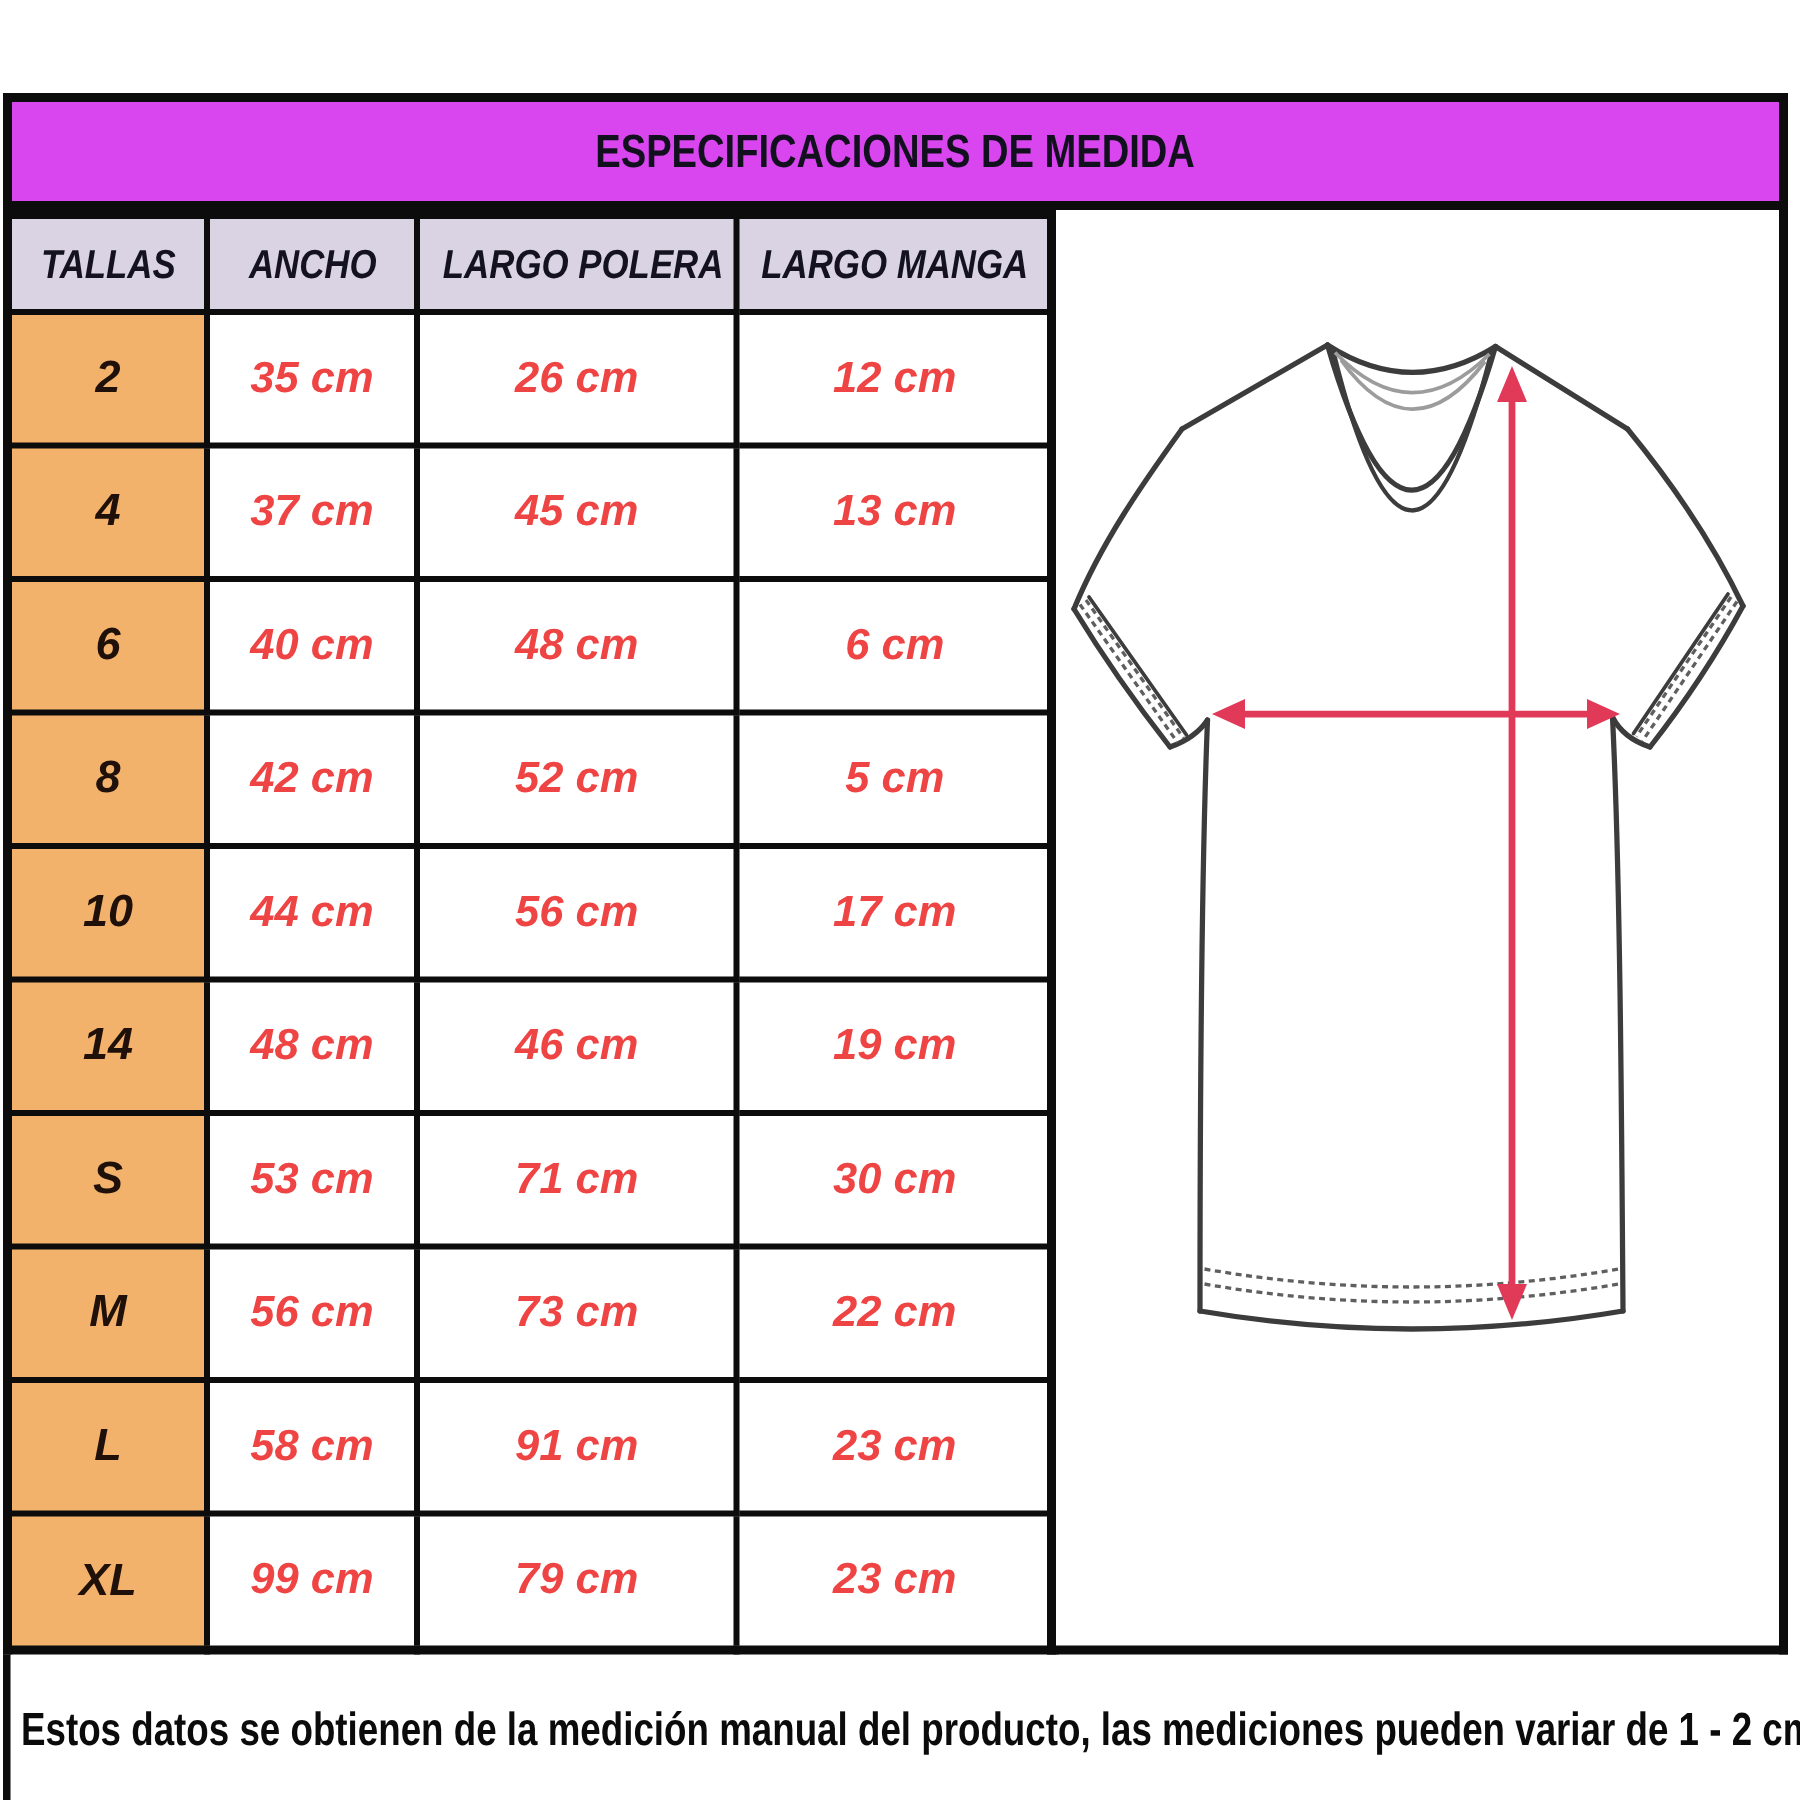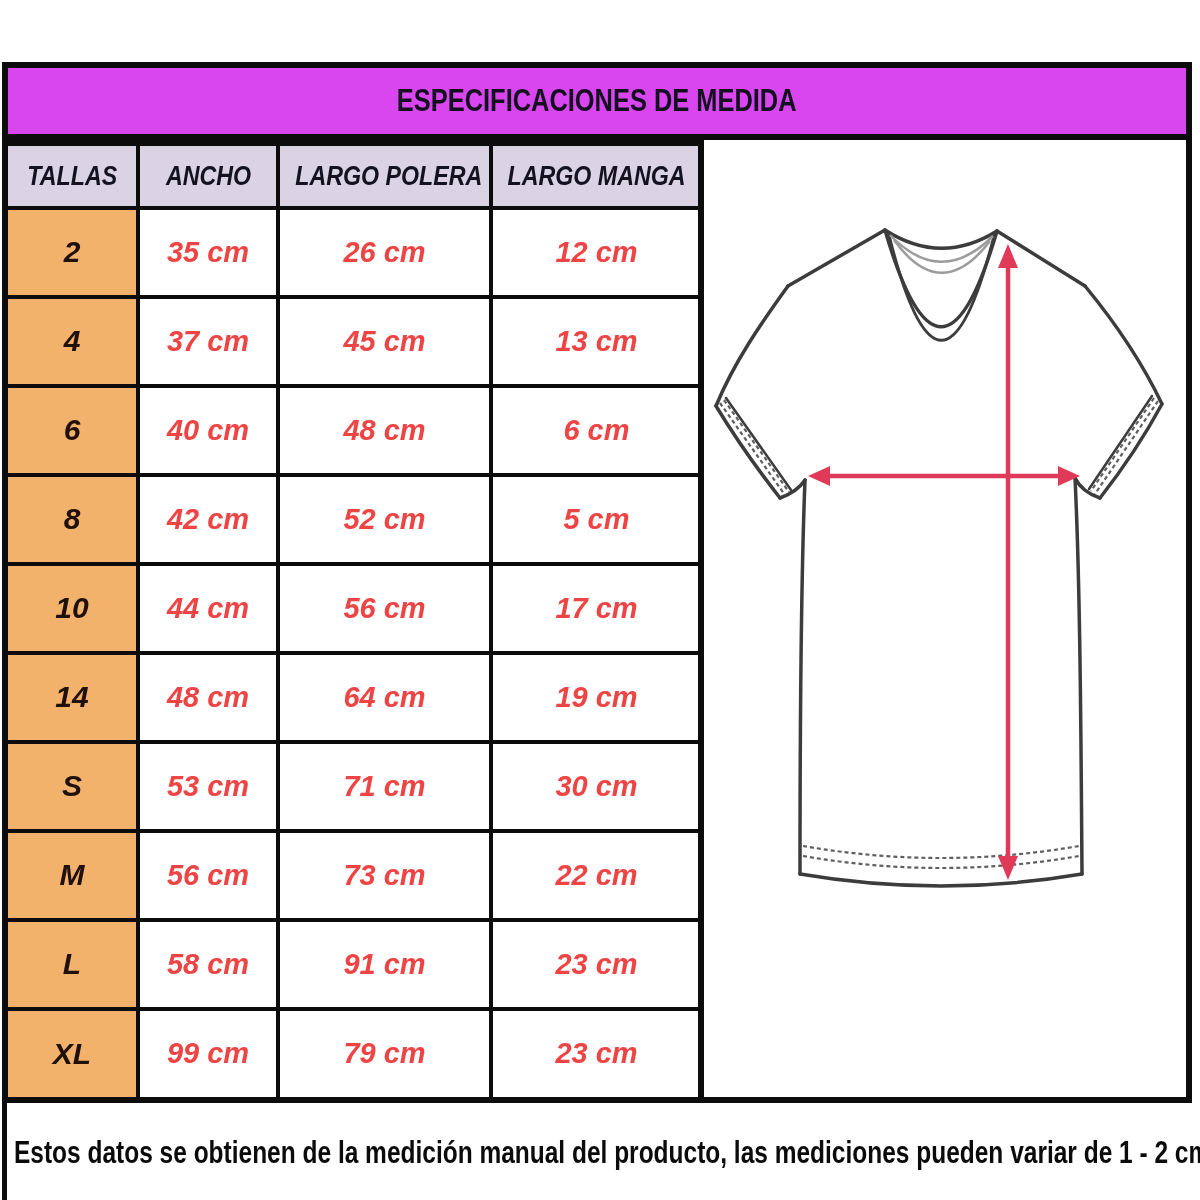--- a/index.html
+++ b/index.html
@@ -101,21 +101,21 @@
     </tr>
         <tr>
       <td class="size">10</td>
       <td>44 cm</td>
       <td>56 cm</td>
       <td>17 cm</td>
     </tr>
         <tr>
       <td class="size">14</td>
       <td>48 cm</td>
-      <td>64 cm</td>
+      <td>46 cm</td>
       <td>19 cm</td>
     </tr>
         <tr>
       <td class="size">S</td>
       <td>53 cm</td>
       <td>71 cm</td>
       <td>30 cm</td>
     </tr>
         <tr>
       <td class="size">M</td>

